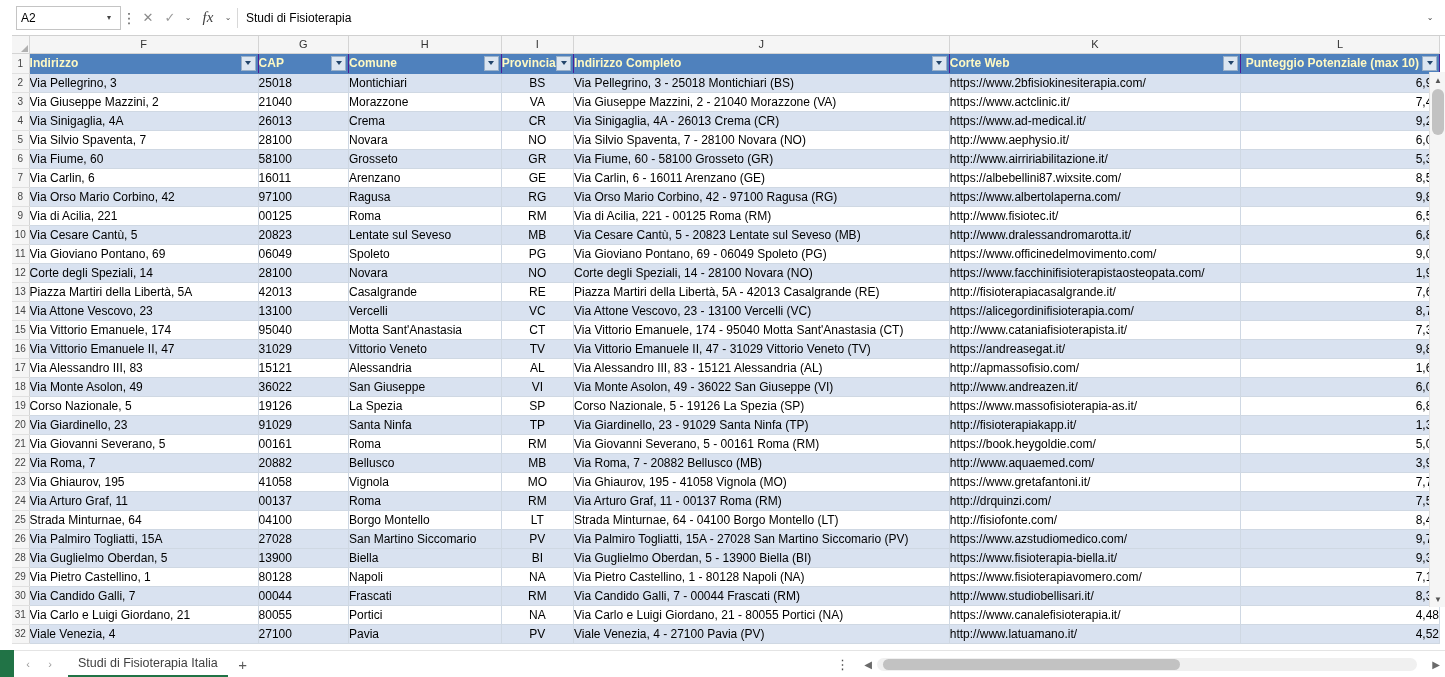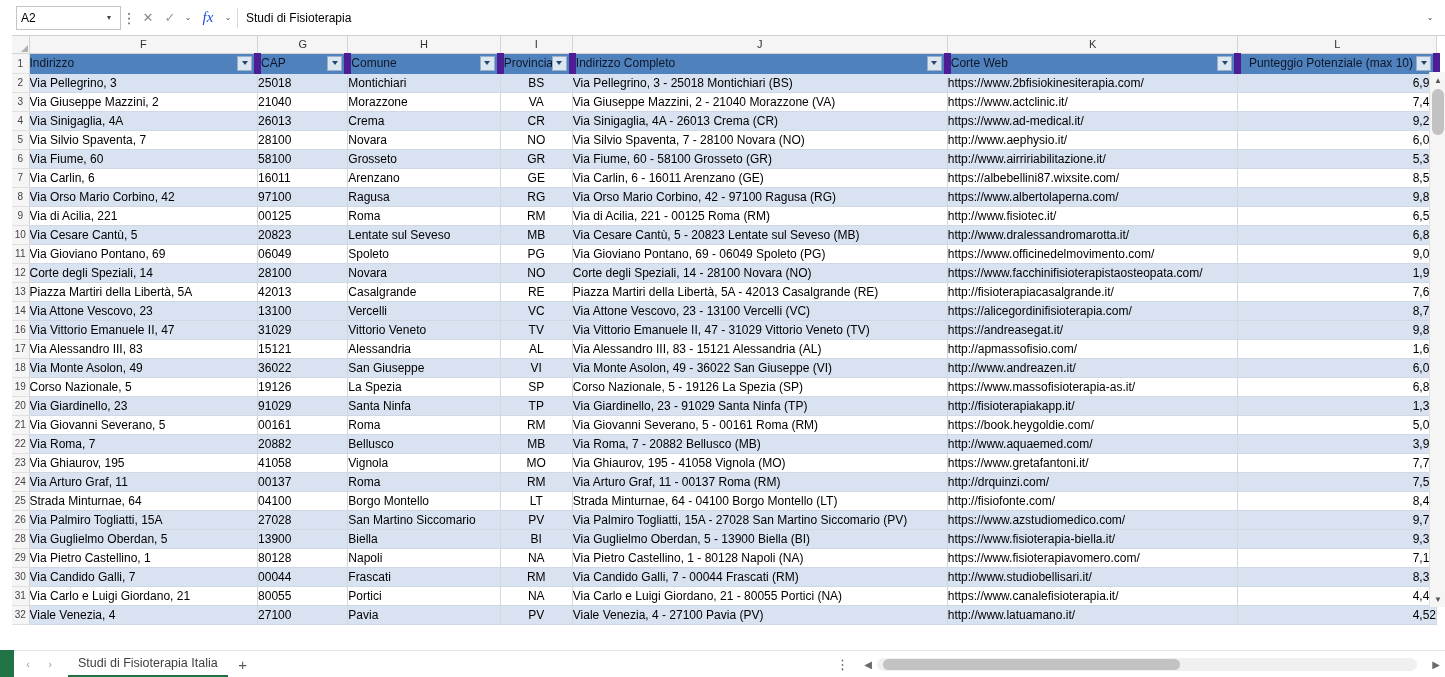--- a/index.html
+++ b/index.html
@@ -38,21 +38,21 @@
     width: 14px; text-align: center; font-size: 8px; color: #444;
   }
   .fb-sep { width: 1px; height: 20px; background: #d8d8d8; margin: 0 2px; }
   .fb-btn {
     width: 22px; height: 24px;
     display: flex; align-items: center; justify-content: center;
     color: #8a8a8a; font-size: 13px;
   }
   .fb-btn.dots { font-size: 14px; letter-spacing: 0; color: #555; width: 16px;}
   .fb-btn.check { color: #9a9a9a; }
-  .fb-btn.fx { color: #1d4ed8; font-style: italic; font-family: "Liberation Serif", serif; font-size: 15px; width: 26px;}
+  .fb-btn.fx { color: #404040; font-style: italic; font-family: "Liberation Serif", serif; font-size: 15px; width: 26px;}
   .fb-btn.caret { font-size: 8px; color: #555; width: 14px; }
   .formula-input {
     flex: 1; height: 24px;
     display: flex; align-items: center;
     padding-left: 6px;
     font-size: 12px;
     background: #fff;
     border: none;
   }
   .fb-expand { width: 22px; height: 24px; display: flex; align-items: center; justify-content: center; font-size: 8px; color: #444; }
@@ -126,30 +126,31 @@
   }
   .band-a { background: #ffffff; }
   .band-b { background: #d9e2f0; }
   .num { text-align: right; padding-right: 5px; }
   .ctr { text-align: center; }
 
   
   .hdr-cell {
     height: 19px;
     background: #4f81bd;
-    color: #0f172a;
-    border-right: 7px solid #4c1d95;
+    color: #fef9c3;
+    border-right: 1px solid #4c1d95;
     border-bottom: 1px solid #4f81bd;
     font-size: 12px;
     padding: 0 18px 0 4px;
     position: relative;
     white-space: nowrap;
     overflow: hidden;
     vertical-align: middle;
     line-height: 19px;
+    font-weight: bold;
   }
   .hdr-cell.right { text-align: right; padding-right: 20px; }
   .filter-btn {
     position: absolute;
     right: 2px; top: 2px;
     width: 15px; height: 15px;
     background: #dce6f1;
     border: 1px solid #9ab0c8;
     display: flex; align-items: center; justify-content: center;
   }
@@ -468,20 +469,30 @@
             <td class="rowhead-cell">14</td>
             <td class="cell band-b">Via Attone Vescovo, 23</td>
             <td class="cell band-b">13100</td>
             <td class="cell band-b">Vercelli</td>
             <td class="cell band-b ctr">VC</td>
             <td class="cell band-b">Via Attone Vescovo, 23 - 13100 Vercelli (VC)</td>
             <td class="cell band-b">https://alicegordinifisioterapia.com/</td>
             <td class="cell band-b num">8,72</td>
           </tr>
           <tr>
+            <td class="rowhead-cell">15</td>
+            <td class="cell band-a">Via Vittorio Emanuele, 174</td>
+            <td class="cell band-a">95040</td>
+            <td class="cell band-a">Motta Sant'Anastasia</td>
+            <td class="cell band-a ctr">CT</td>
+            <td class="cell band-a">Via Vittorio Emanuele, 174 - 95040 Motta Sant'Anastasia (CT)</td>
+            <td class="cell band-a">http://www.cataniafisioterapista.it/</td>
+            <td class="cell band-a num">7,30</td>
+          </tr>
+          <tr>
             <td class="rowhead-cell">16</td>
             <td class="cell band-b">Via Vittorio Emanuele II, 47</td>
             <td class="cell band-b">31029</td>
             <td class="cell band-b">Vittorio Veneto</td>
             <td class="cell band-b ctr">TV</td>
             <td class="cell band-b">Via Vittorio Emanuele II, 47 - 31029 Vittorio Veneto (TV)</td>
             <td class="cell band-b">https://andreasegat.it/</td>
             <td class="cell band-b num">9,89</td>
           </tr>
           <tr>

